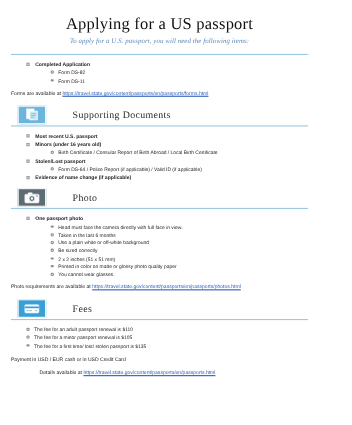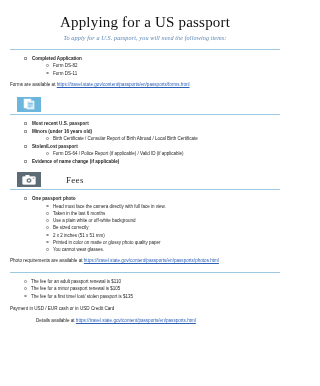--- a/index.html
+++ b/index.html
@@ -171,20 +171,21 @@
     <div class="section-head">
       <span class="sect-icon">
         <svg width="13" height="12" viewBox="0 0 13 12">
           <rect x="1" y="1" width="7" height="9" fill="#ffffff" stroke="#dceef8" stroke-width="0.6"></rect>
           <rect x="4" y="3" width="7" height="8" fill="#cfe8f5" stroke="#ffffff" stroke-width="0.6"></rect>
           <rect x="5.2" y="5" width="4.5" height="0.7" fill="#6cb6dd"></rect>
           <rect x="5.2" y="6.6" width="4.5" height="0.7" fill="#6cb6dd"></rect>
           <rect x="5.2" y="8.2" width="3" height="0.7" fill="#6cb6dd"></rect>
         </svg>
       </span>
+      <span class="sect-title">Supporting Documents</span>
     </div>
     <div class="sect-rule"></div>
 
     <ul class="lvl1">
       <li>
         <span class="bullet-sq"></span>
         <span>Most recent U.S. passport</span>
       </li>
       <li>
         <span class="bullet-sq"></span>
@@ -217,21 +218,21 @@
     <div class="section-head">
       <span class="sect-icon dark">
         <svg width="15" height="12" viewBox="0 0 15 12">
           <rect x="0.5" y="2.5" width="13" height="8" rx="1" fill="#ffffff" stroke="#d7dde1" stroke-width="0.6"></rect>
           <rect x="3.5" y="1" width="4" height="2" rx="0.5" fill="#ffffff"></rect>
           <circle cx="7" cy="6.5" r="2.6" fill="#5c6b74" stroke="#ffffff" stroke-width="0.7"></circle>
           <circle cx="7" cy="6.5" r="1.1" fill="#ffffff"></circle>
           <rect x="10.6" y="3.6" width="1.8" height="1.2" fill="#9aa7ae"></rect>
         </svg>
       </span>
-      <span class="sect-title">Fees</span>
+      <span class="sect-title">Photo</span>
     </div>
     <div class="sect-rule"></div>
 
     <ul class="lvl1">
       <li>
         <span class="bullet-sq"></span>
         <span>One passport photo</span>
         <ul class="lvl2">
           <li>
             <span class="bullet-ci"></span>
@@ -264,20 +265,31 @@
         </ul>
       </li>
     </ul>
 
     <div class="note">
       <span>Photo requirements are available at </span><a class="link" href="#">https://travel.state.gov/content/passports/en/passports/photos.html</a>
     </div>
   </div>
 
   <div class="sect-block">
+    <div class="section-head">
+      <span class="sect-icon blue2">
+        <svg width="14" height="11" viewBox="0 0 14 11">
+          <rect x="0.5" y="2" width="13" height="7.5" rx="1" fill="#ffffff" stroke="#d9ecf7" stroke-width="0.6"></rect>
+          <rect x="0.5" y="3.6" width="13" height="1.6" fill="#3a9fd4"></rect>
+          <rect x="2" y="6.8" width="5" height="1.1" fill="#9fd0ea"></rect>
+          <rect x="9.5" y="6.8" width="2.6" height="1.1" fill="#9fd0ea"></rect>
+        </svg>
+      </span>
+      <span class="sect-title">Fees</span>
+    </div>
     <div class="sect-rule"></div>
 
     <ul class="lvl2">
       <li>
         <span class="bullet-ci"></span>
         <span>The fee for an adult passport renewal is $110</span>
       </li>
       <li>
         <span class="bullet-ci"></span>
         <span>The fee for a minor passport renewal is $105</span>

